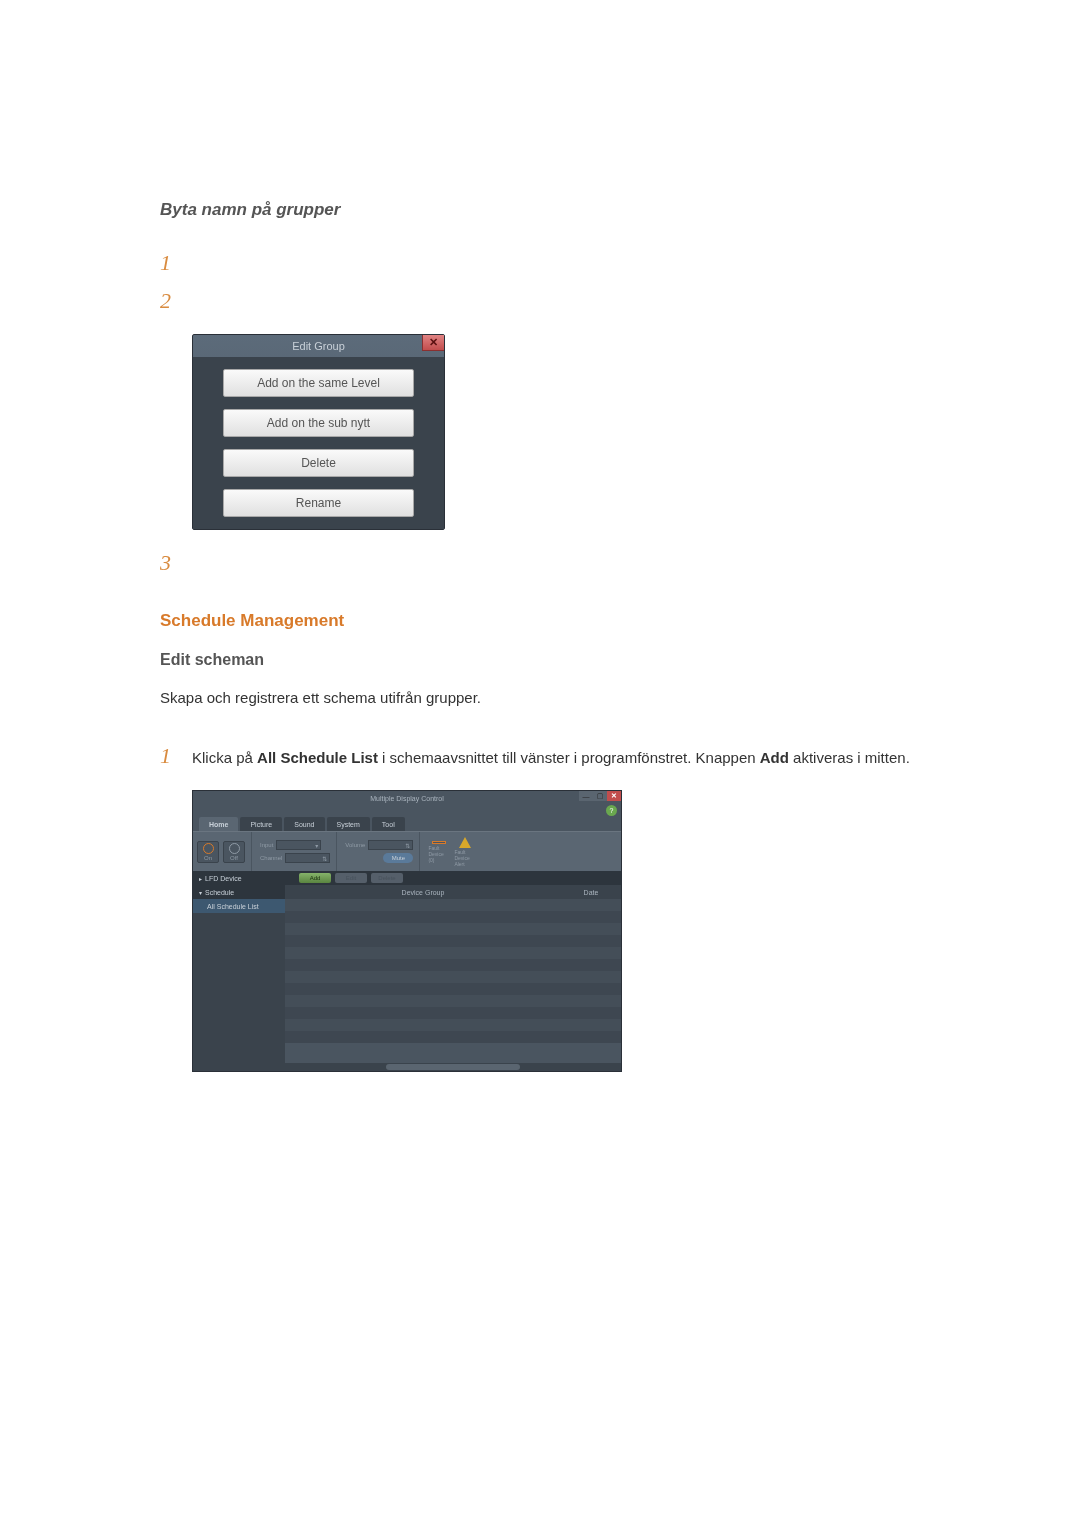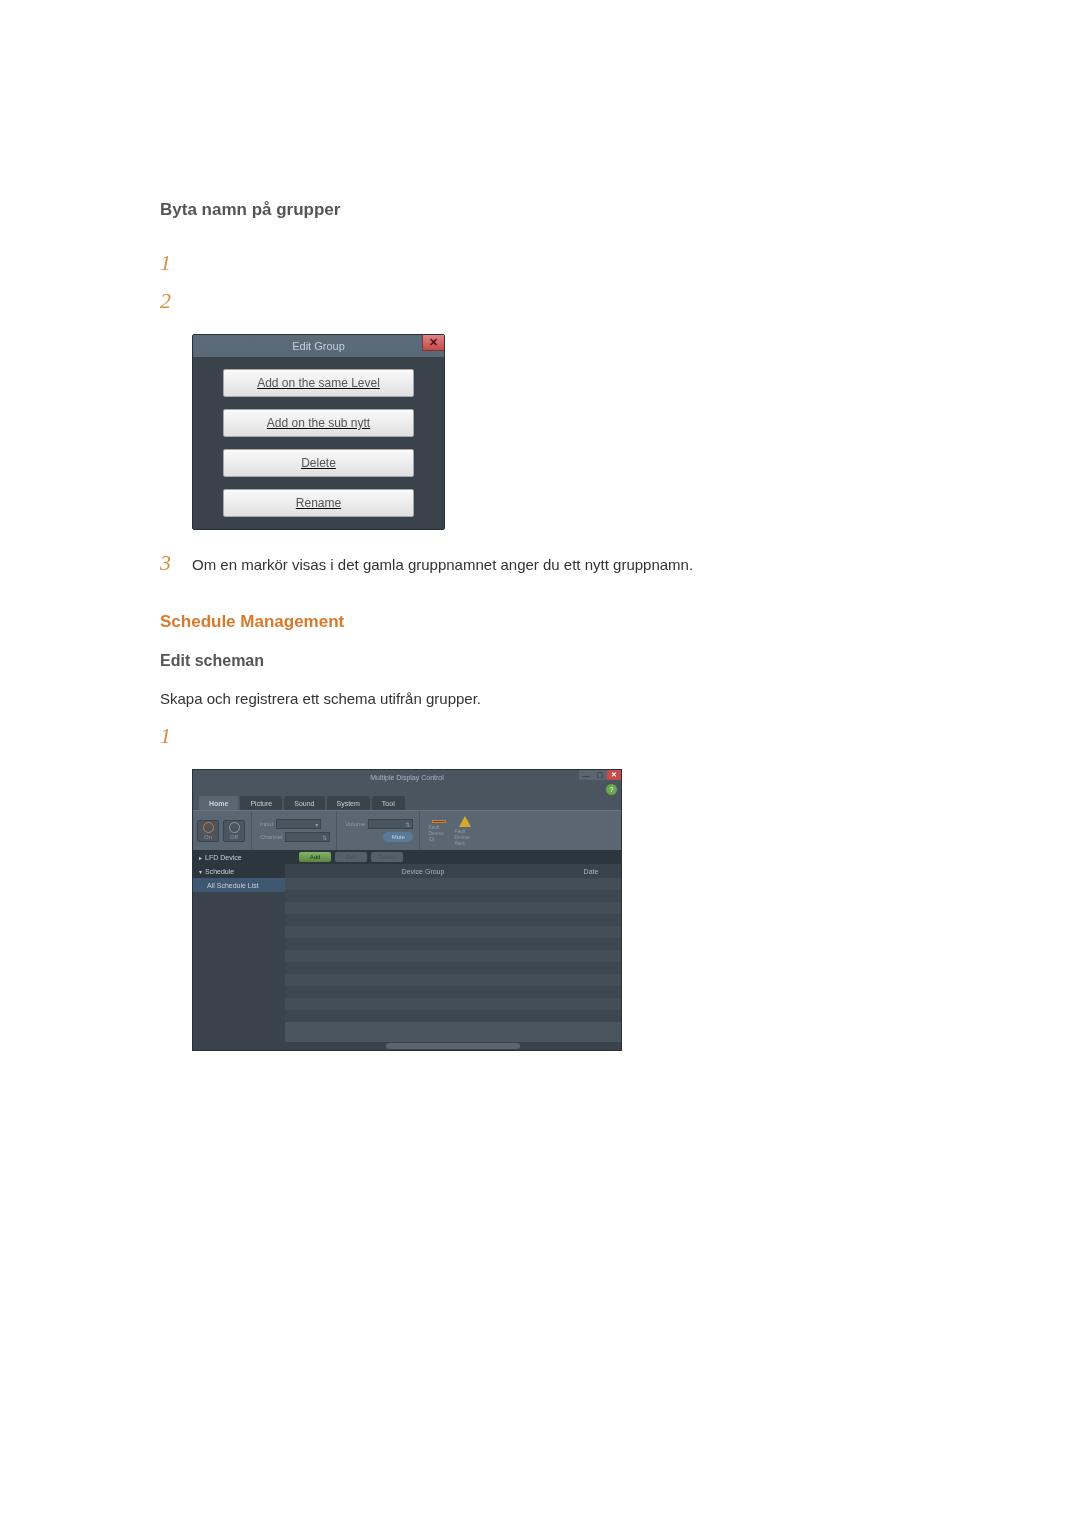--- a/index.html
+++ b/index.html
@@ -11,20 +11,21 @@
       font-family: Arial, Helvetica, sans-serif;
       background: #fff;
       padding: 200px 160px 100px 160px;
       width: 1080px;
     }
     .section-title {
       color: #555;
       font-size: 17px;
       font-weight: bold;
       margin-bottom: 30px;
+      font-style: italic;
     }
     .step {
       display: flex;
       margin-bottom: 12px;
       align-items: baseline;
     }
     .step-num {
       color: #d98b3f;
       font-style: italic;
       font-family: Georgia, 'Times New Roman', serif;
@@ -70,21 +71,20 @@
       justify-content: center;
       font-size: 11px;
       font-weight: bold;
       border: 1px solid #8a3030;
       border-top: none;
       border-right: none;
     }
     .dialog-body {
       background: #3a434c;
       padding: 12px 30px;
-      text-decoration: underline;
     }
     .dialog-btn {
       background: linear-gradient(#fafafa, #e0e0e0);
       border: 1px solid #a8a8a8;
       border-radius: 2px;
       text-align: center;
       padding: 6px 0;
       color: #555;
       font-size: 12px;
       margin-bottom: 12px;
@@ -100,21 +100,21 @@
     }
     .subheading {
       color: #555;
       font-size: 16px;
       font-weight: bold;
       margin-bottom: 20px;
     }
     .body-text {
       color: #333;
       font-size: 15px;
-      margin-bottom: 16px;
+      margin-bottom: 37px;
     }
     .app-wrap {
       margin-left: 32px;
       margin-top: 20px;
     }
     .app-window {
       width: 430px;
       height: 282px;
       background: #4a5560;
       border: 1px solid #2a3038;
@@ -422,31 +422,33 @@
       <div class="dialog-btn">Add on the same Level</div>
       <div class="dialog-btn">Add on the sub nytt</div>
       <div class="dialog-btn">Delete</div>
       <div class="dialog-btn">Rename</div>
     </div>
   </div>
 </div>
 
 <div class="step">
   <div class="step-num">3</div>
-  <div class="step-text">Om en markör visas i det gamla gruppnamnet anger du ett nytt gruppnamn.</div>
 </div>
 
 <div class="heading-orange">Schedule Management</div>
 
 <div class="subheading">Edit scheman</div>
 
 <div class="body-text">Skapa och registrera ett schema utifrån grupper.</div>
 
 <div class="step">
   <div class="step-num">1</div>
+  <div class="step-text">
+    <span>Klicka på </span><b>All Schedule List</b><span> i schemaavsnittet till vänster i programfönstret. Knappen </span><b>Add</b><span> aktiveras i mitten.</span>
+  </div>
 </div>
 
 <div class="app-wrap">
   <div class="app-window">
     <div class="app-titlebar">
       <span class="app-title">Multiple Display Control</span>
       <div class="app-title-buttons">
         <div class="app-title-btn app-min">—</div>
         <div class="app-title-btn app-max">▢</div>
         <div class="app-title-btn app-cls">✕</div>

